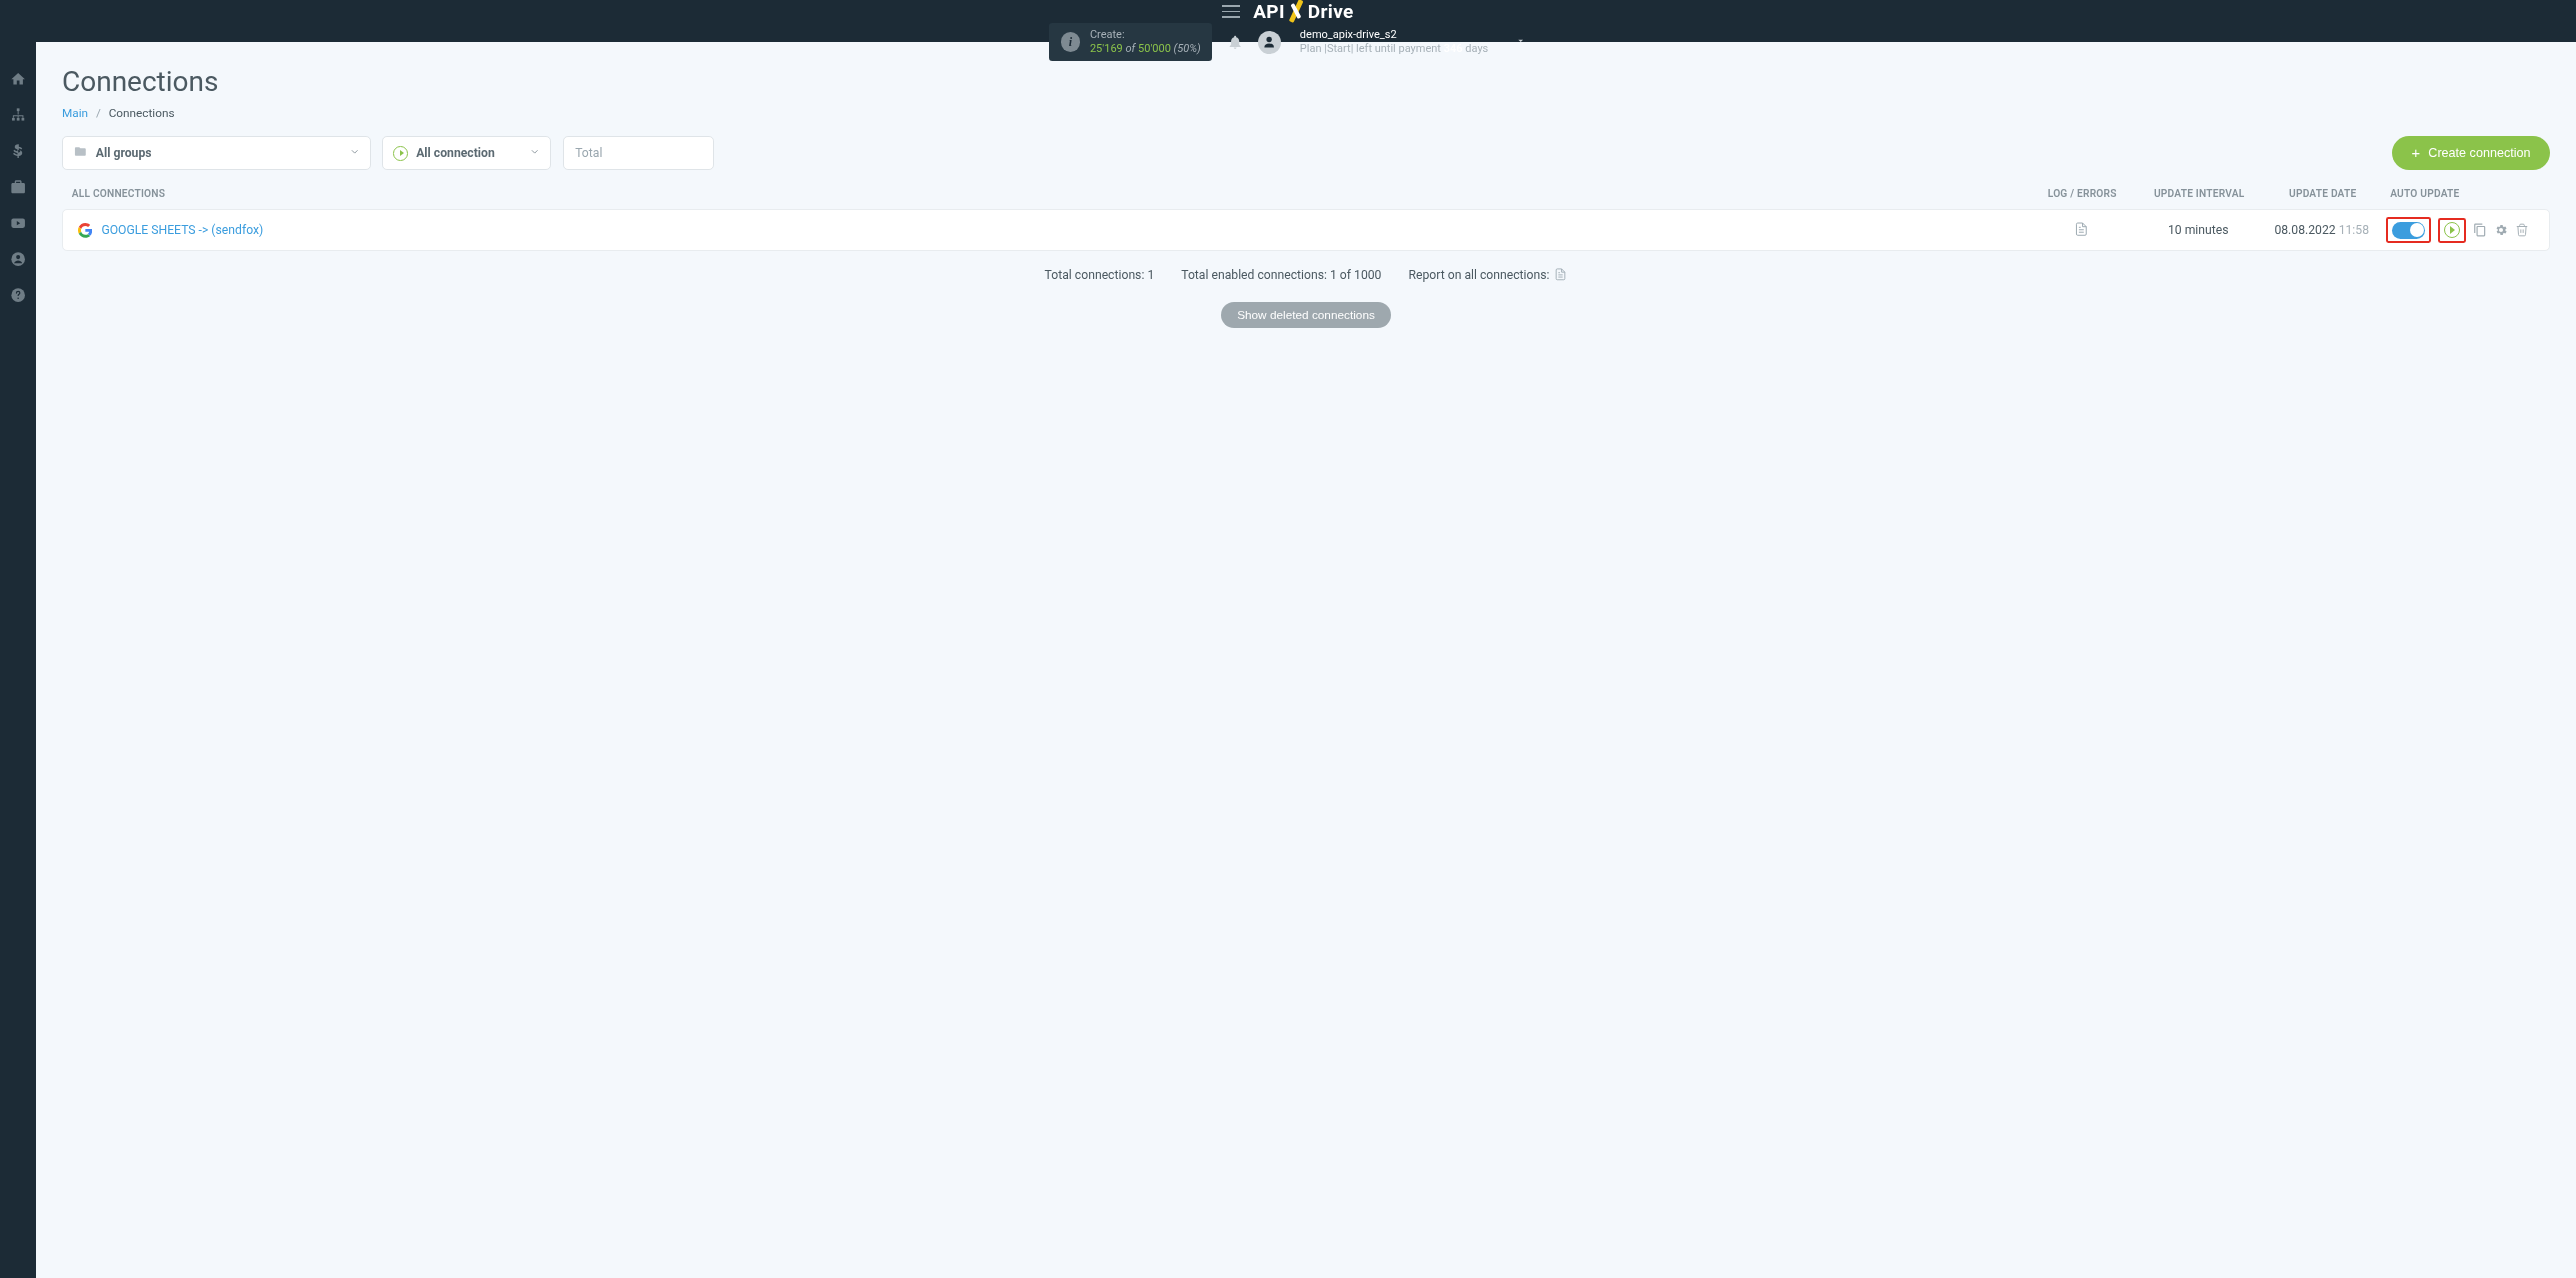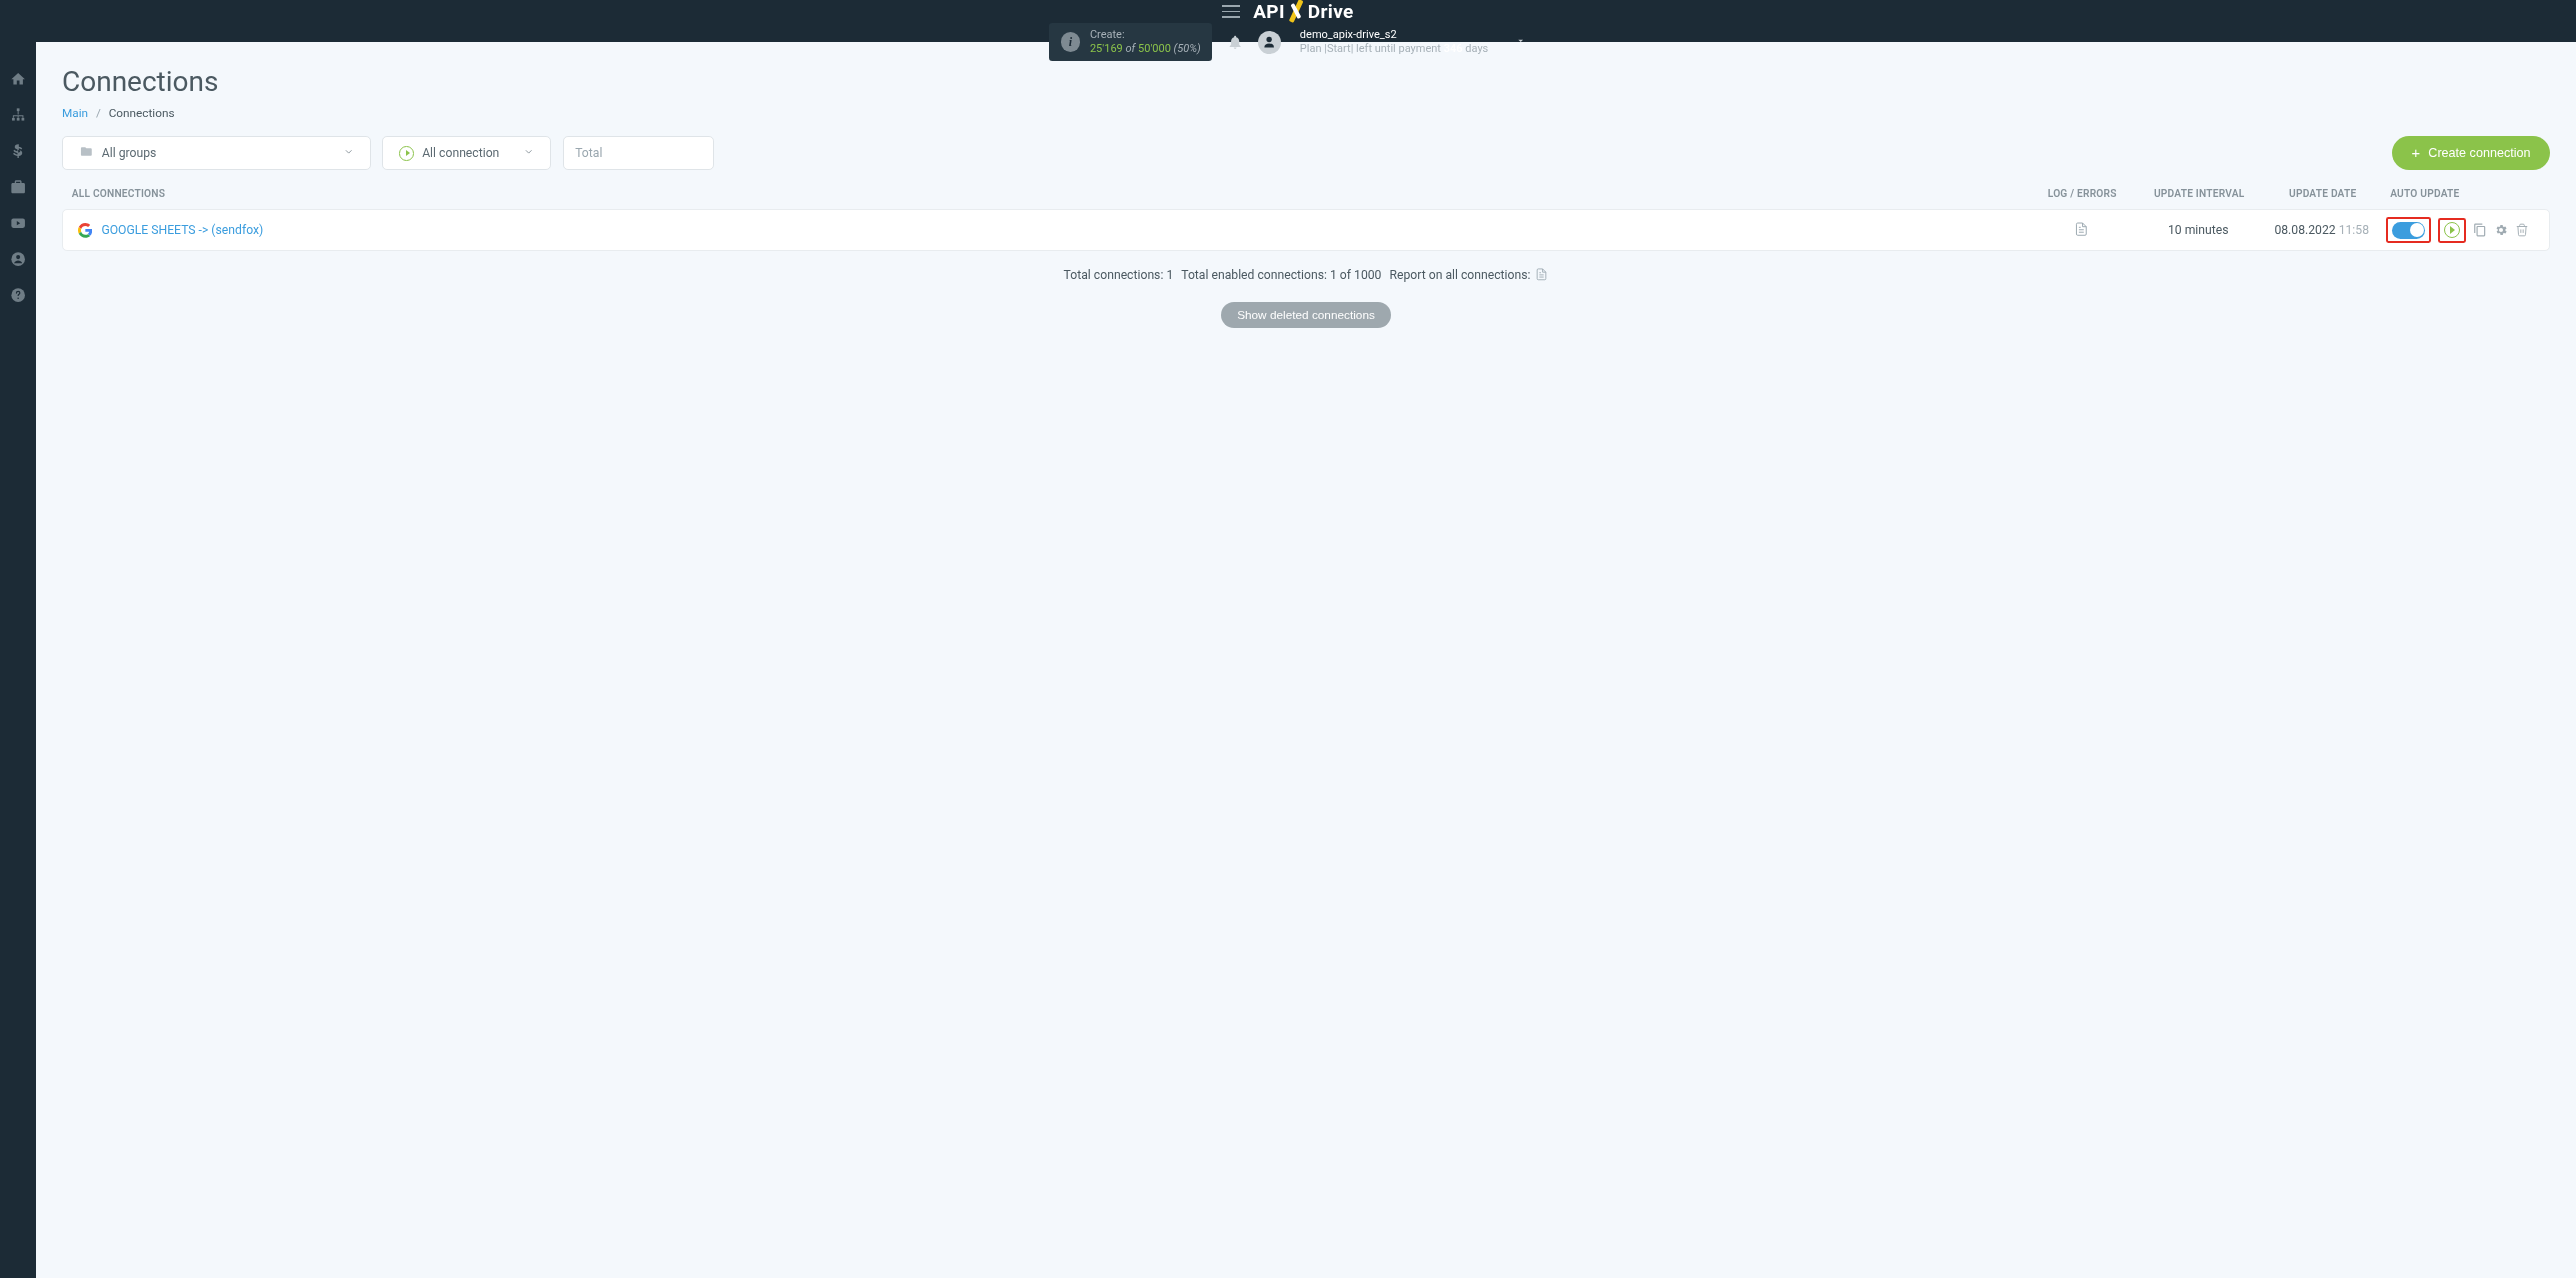--- a/index.html
+++ b/index.html
@@ -41,21 +41,21 @@
   .sidebar .sb-item svg { width: 16.3px; height: 16.3px; }
 
   .main { flex: 1; padding: 23px 26px; overflow: auto; }
   .page-title { font-size: 28px; font-weight: 400; color: #4b5961; margin-bottom: 8.1px; }
   .breadcrumb { font-size: 11.8px; color: #4b5961; margin-bottom: 16.3px; }
   .breadcrumb a { color: #3b9dde; text-decoration: none; }
   .breadcrumb .sep { color: #9aa7af; margin: 0 4.9px; }
 
   .controls-row { display: flex; align-items: center; gap: 11.4px; margin-bottom: 18px; }
   .dropdown, .search-input { height: 34px; border: 0.8px solid #dfe4e8; background: #fff; border-radius: 4.9px; display: flex; align-items: center; font-size: 12.2px; color: #5c6a72; }
-  .dropdown { padding: 0 16px; justify-content: space-between; cursor: pointer; }
+  .dropdown { padding: 0 10px; justify-content: space-between; cursor: pointer; font-weight: bold; }
   .dropdown .dd-left { display: flex; align-items: center; gap: 8.1px; }
   .dd-groups { width: 309px; }
   .dd-conn { width: 169px; }
   .folder-ico { color: #b8c0c6; }
   .play-circ-green { width: 14.7px; height: 14.7px; border: 1.6px solid #8bc34a; border-radius: 50%; display: flex; align-items: center; justify-content: center; }
   .play-circ-green::after { content: ""; width: 0; height: 0; border-left: 4.9px solid #8bc34a; border-top: 3.3px solid transparent; border-bottom: 3.3px solid transparent; margin-left: 1.6px; }
   .chev-sm { color: #8a959c; }
   .search-input { width: 151px; padding: 0 11.4px; color: #9aa7af; }
   .spacer { flex: 1; }
   .btn-create { height: 34px; background: #8bc34a; color: #fff; border: none; border-radius: 17px; padding: 0 19.5px; font-size: 12.6px; display: flex; align-items: center; gap: 8.1px; cursor: pointer; }
@@ -81,21 +81,21 @@
   .c-date .time { color: #a7b1b8; }
   .c-auto { width: 163px; display: flex; align-items: center; gap: 6.5px; padding-left: 3.3px; }
   .hl-box { border: 2px solid #e52b20; border-radius: 2.4px; padding: 2.4px 4.1px; display: flex; align-items: center; }
   .toggle { width: 33px; height: 17px; background: #3b9dde; border-radius: 9px; position: relative; cursor: pointer; }
   .toggle::after { content: ""; position: absolute; right: 1.6px; top: 1.6px; width: 14px; height: 14px; background: #fff; border-radius: 50%; }
   .play-btn { width: 16.3px; height: 16.3px; border: 1.6px solid #8bc34a; border-radius: 50%; display: flex; align-items: center; justify-content: center; cursor: pointer; }
   .play-btn::after { content: ""; width: 0; height: 0; border-left: 5.7px solid #8bc34a; border-top: 4.1px solid transparent; border-bottom: 4.1px solid transparent; margin-left: 1.6px; }
   .row-icon { color: #a0abb2; cursor: pointer; width: 14.7px; display: flex; align-items: center; justify-content: center; }
   .row-icon svg { width: 14px; height: 14px; }
 
-  .summary { display: flex; justify-content: center; gap: 8px; font-size: 12.2px; color: #4b5961; margin: 16.3px 0 19.5px; align-items: center; }
+  .summary { display: flex; justify-content: center; gap: 27px; font-size: 12.2px; color: #4b5961; margin: 16.3px 0 19.5px; align-items: center; }
   .summary .rep { display: flex; align-items: center; gap: 4.9px; }
   .summary .rep svg { width: 13px; height: 14.7px; color: #9aa7af; }
 
   .btn-deleted { display: block; margin: 0 auto; background: #9ea8ae; color: #fff; border: none; border-radius: 14.7px; height: 26px; padding: 0 16.3px; font-size: 11.8px; cursor: pointer; }
 </style>
 </head>
 <body>
 
 <div class="topbar">
   <div class="topbar-left">

